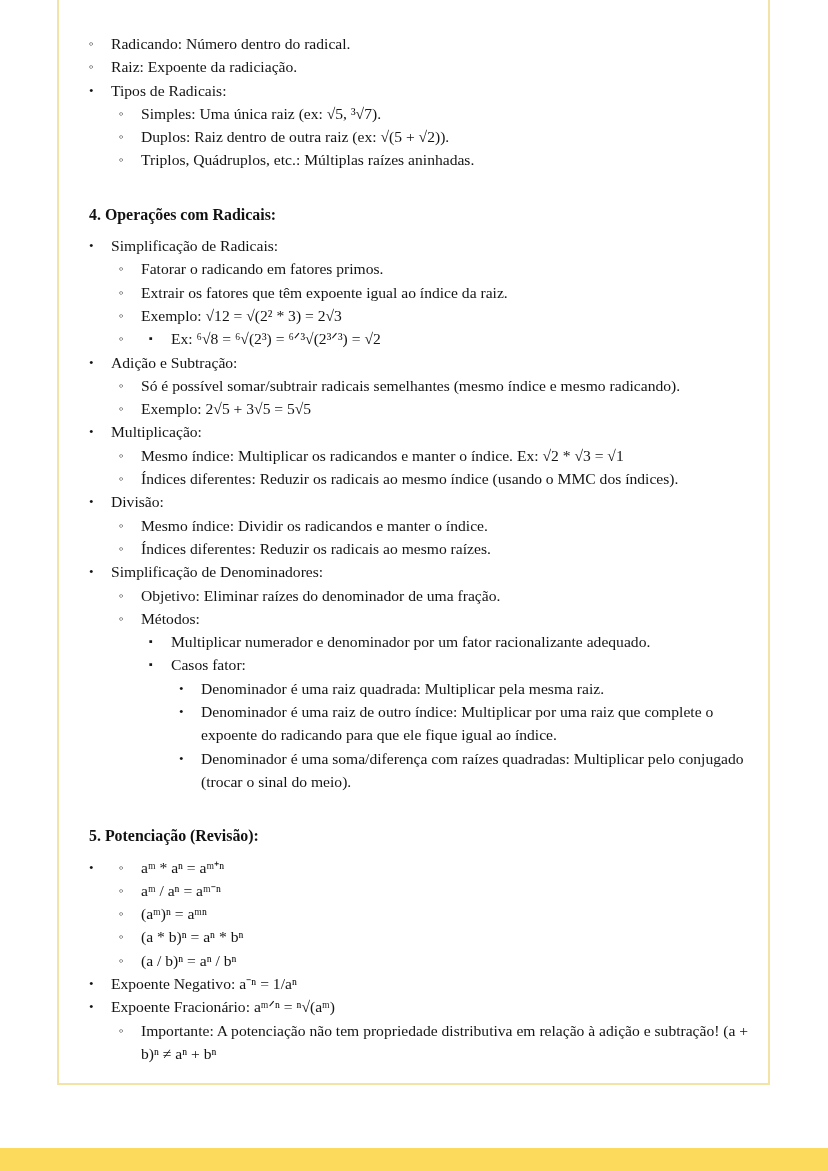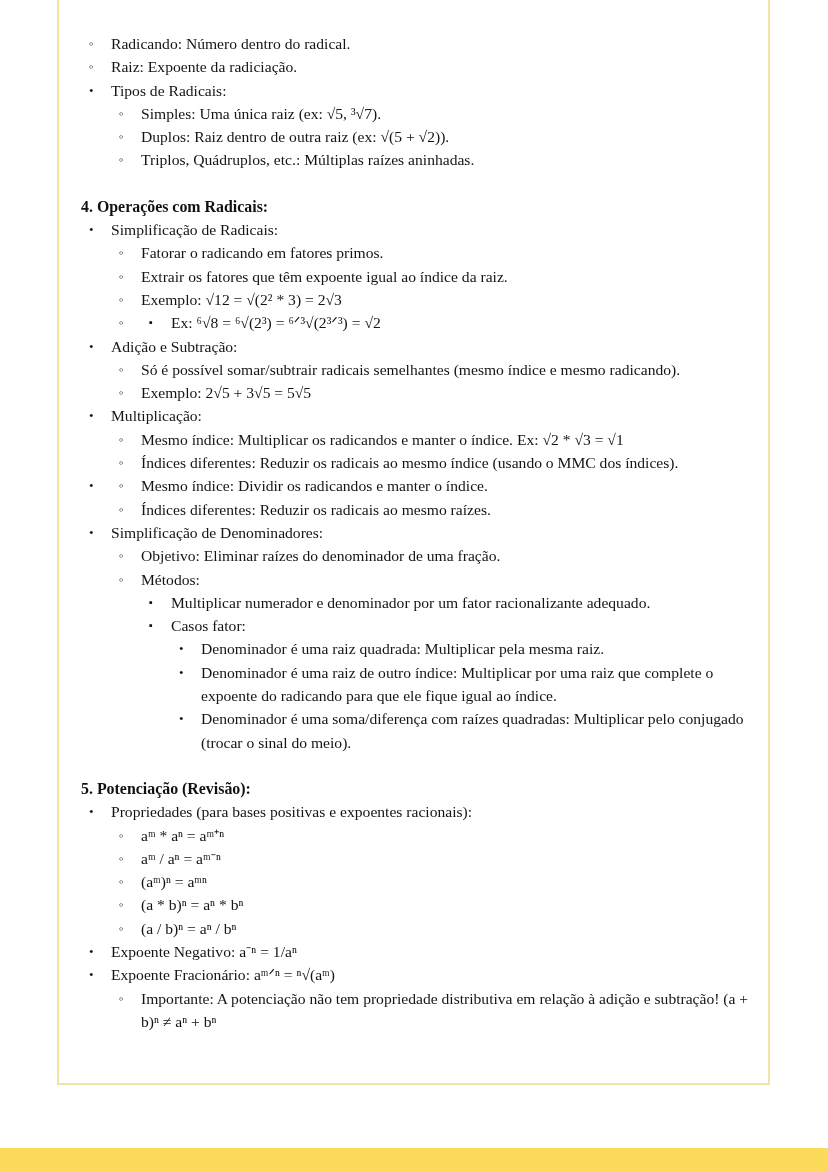--- a/index.html
+++ b/index.html
@@ -70,21 +70,21 @@
 
   
   .d1 { margin-left: 22px; }
   .d2 { margin-left: 30px; }
   .d3 { margin-left: 30px; }
   .d4 { margin-left: 28px; }
 
   h3.section {
     font-size: 15.9px;
     font-weight: bold;
-    margin: 0;
+    margin: 8px;
     padding: 0;
     line-height: 23.3px;
     color: #111111;
   }
   .gap-before-section { height: 23px; }
 
   .rad { font-family: Liberation Serif, serif; }
 
   #bottom-bar {
     position: absolute;
@@ -191,20 +191,21 @@
           </li>
           <li>
             <span class="bul circle">◦</span>
             <span class="txt">Índices diferentes: Reduzir os radicais ao mesmo índice (usando o MMC dos índices).</span>
           </li>
         </ul>
       </li>
 
       <li>
         <span class="bul disc">•</span>
+        <span class="txt">Divisão:</span>
         <ul class="lvl d2">
           <li>
             <span class="bul circle">◦</span>
             <span class="txt">Mesmo índice: Dividir os radicandos e manter o índice.</span>
           </li>
           <li>
             <span class="bul circle">◦</span>
             <span class="txt">Índices diferentes: Reduzir os radicais ao mesmo raízes.</span>
           </li>
         </ul>
@@ -250,21 +251,20 @@
       </li>
     </ul>
 
     <div class="gap-before-section"></div>
 
     <h3 class="section">5. Potenciação (Revisão):</h3>
 
     <ul class="lvl d1">
       <li>
         <span class="bul disc">•</span>
-        <span class="txt">Propriedades (para bases positivas e expoentes racionais):</span>
         <ul class="lvl d2">
           <li>
             <span class="bul circle">◦</span>
             <span class="txt rad">aᵐ * aⁿ = aᵐ⁺ⁿ</span>
           </li>
           <li>
             <span class="bul circle">◦</span>
             <span class="txt rad">aᵐ / aⁿ = aᵐ⁻ⁿ</span>
           </li>
           <li>

